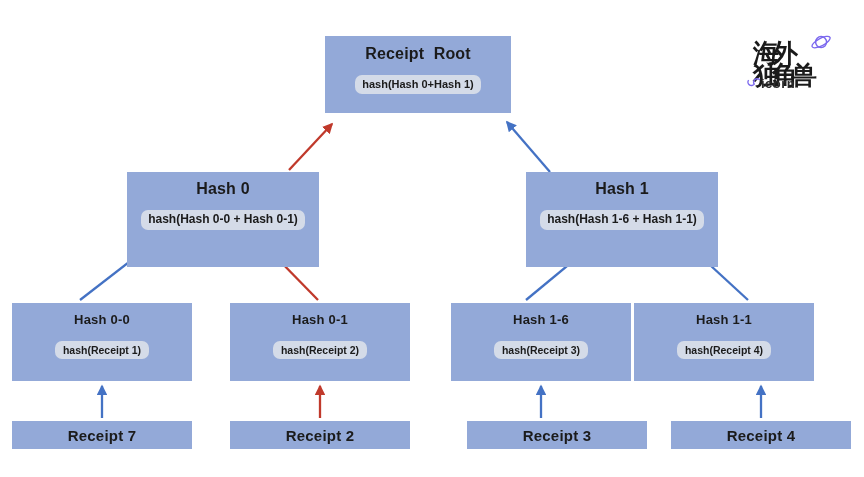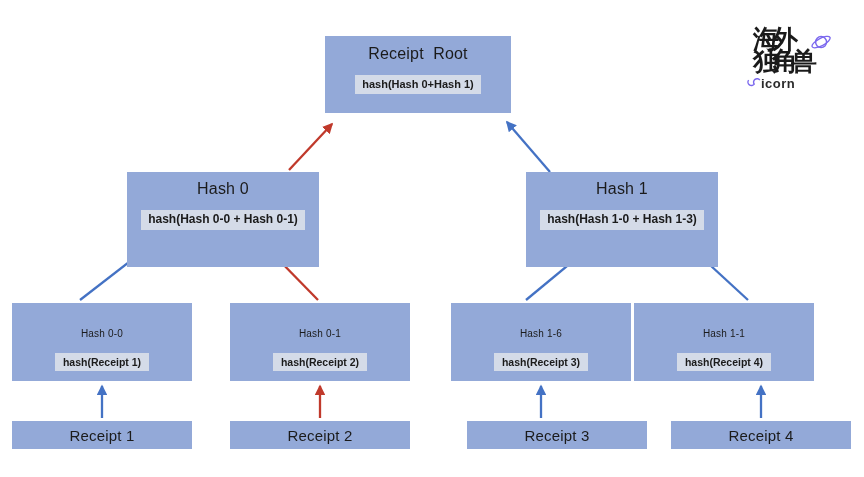--- a/index.html
+++ b/index.html
@@ -29,32 +29,33 @@
   .node {
     position: absolute;
     background: #93a9d8;
     box-sizing: border-box;
     display: flex;
     flex-direction: column;
     align-items: center;
   }
   .node .title {
     color: #1b1b1b;
-    font-weight: normal;
+    font-weight: bold;
     letter-spacing: 0.2px;
     white-space: pre;
     text-align: left;
   }
   .node .hashbox {
     background: #d4dbe8;
     color: #1b1b1b;
     font-weight: bold;
     white-space: nowrap;
     text-align: center;
     line-height: 1.15;
+    border-radius: 7px;
   }
   
   #node-root {
     left: 325px;
     top: 36px;
     width: 186px;
     height: 77px;
   }
   #node-root .title {
     font-size: 16px;
@@ -86,22 +87,22 @@
   .level3 {
     width: 180px;
     height: 78px;
     top: 303px;
   }
   #node-hash00 { left: 12px; }
   #node-hash01 { left: 230px; }
   #node-hash10 { left: 451px; }
   #node-hash11 { left: 634px; }
   .level3 .title {
-    font-size: 10px;
-    margin-top: 25px;
+    font-size: 13px;
+    margin-top: 9px;
   }
   .level3 .hashbox {
     font-size: 10.5px;
     margin-top: 14px;
     padding: 3px 8px;
   }
   
   .level4 {
     width: 180px;
     height: 28px;
@@ -120,21 +121,21 @@
     position: absolute;
     left: 745px;
     top: 28px;
     width: 104px;
     height: 64px;
     pointer-events: none;
   }
   #watermark .wm-cjk {
     position: absolute;
     left: 8px;
-    top: 0;
+    top: 14px;
     font-size: 26px;
     font-weight: bold;
     color: #1a1a1a;
     letter-spacing: -7px;
     line-height: 22px;
     width: 74px;
     font-family: "DejaVu Sans", sans-serif;
   }
   #watermark .wm-cjk span { display: block; }
   #watermark .wm-brand {
@@ -194,42 +195,42 @@
     <div class="title">Receipt  Root</div>
     <div class="hashbox">hash(Hash 0+Hash 1)</div>
   </div>
 
   <div class="node level2" id="node-hash0">
     <div class="title">Hash 0</div>
     <div class="hashbox">hash(Hash 0-0 + Hash 0-1)</div>
   </div>
   <div class="node level2" id="node-hash1">
     <div class="title">Hash 1</div>
-    <div class="hashbox">hash(Hash 1-0 + Hash 1-3)</div>
+    <div class="hashbox">hash(Hash 1-6 + Hash 1-1)</div>
   </div>
 
   <div class="node level3" id="node-hash00">
     <div class="title">Hash 0-0</div>
     <div class="hashbox">hash(Receipt 1)</div>
   </div>
   <div class="node level3" id="node-hash01">
     <div class="title">Hash 0-1</div>
     <div class="hashbox">hash(Receipt 2)</div>
   </div>
   <div class="node level3" id="node-hash10">
     <div class="title">Hash 1-6</div>
     <div class="hashbox">hash(Receipt 3)</div>
   </div>
   <div class="node level3" id="node-hash11">
     <div class="title">Hash 1-1</div>
     <div class="hashbox">hash(Receipt 4)</div>
   </div>
 
   <div class="node level4" id="node-receipt1">
-    <div class="title">Receipt 1</div>
+    <div class="title">Receipt 7</div>
   </div>
   <div class="node level4" id="node-receipt2">
     <div class="title">Receipt 2</div>
   </div>
   <div class="node level4" id="node-receipt3">
     <div class="title">Receipt 3</div>
   </div>
   <div class="node level4" id="node-receipt4">
     <div class="title">Receipt 4</div>
   </div>

